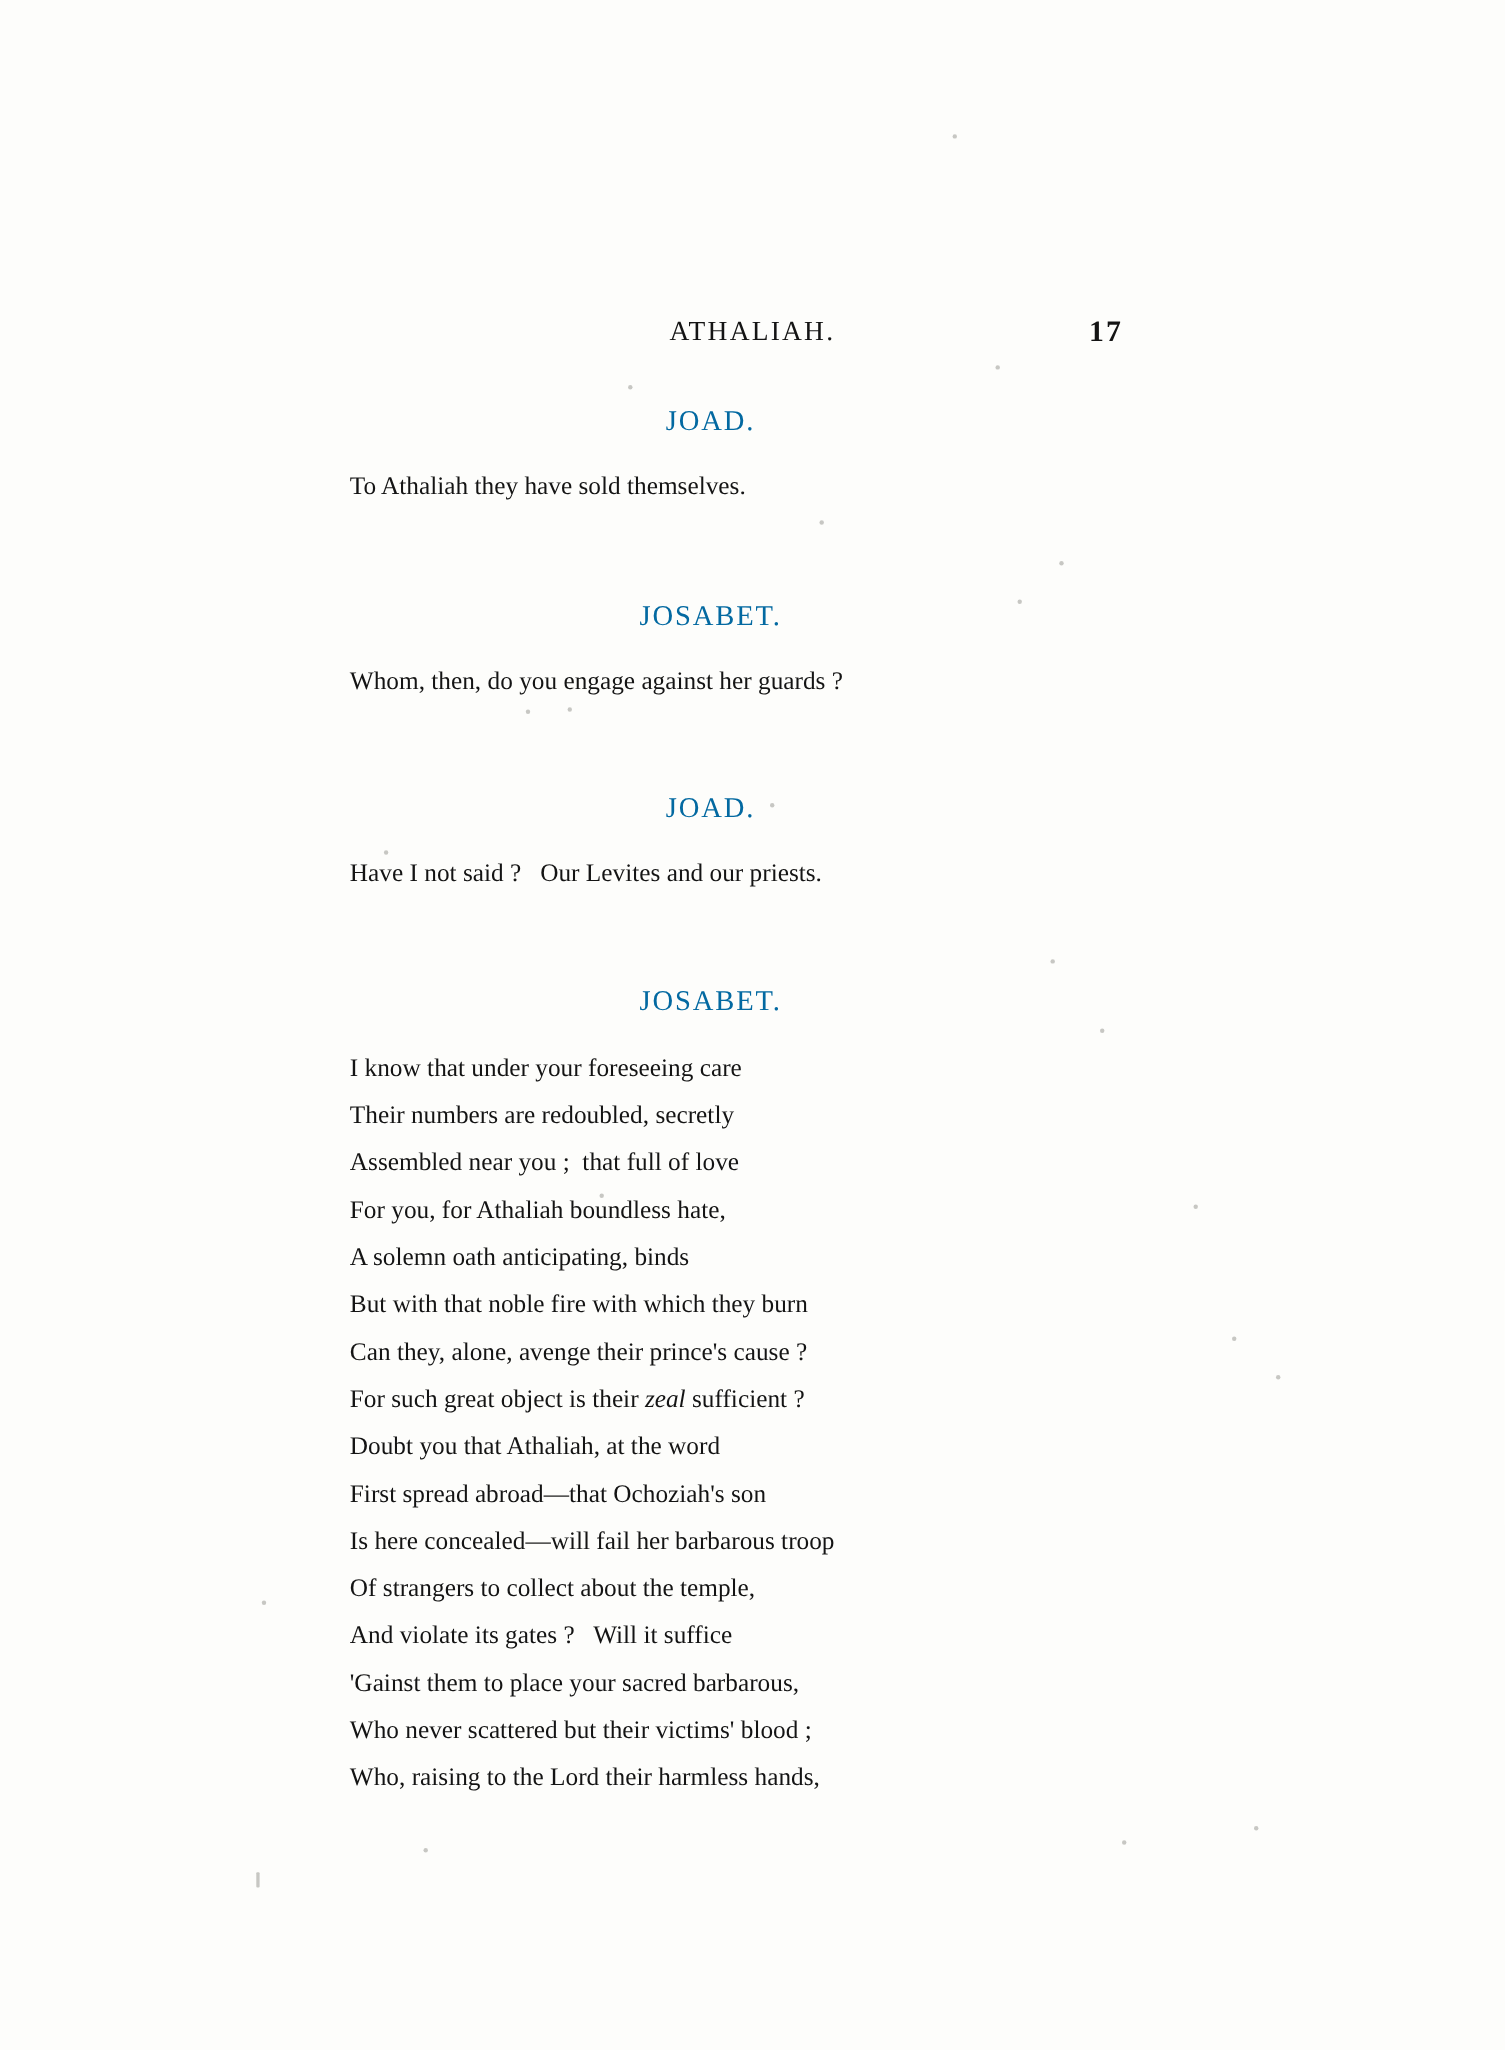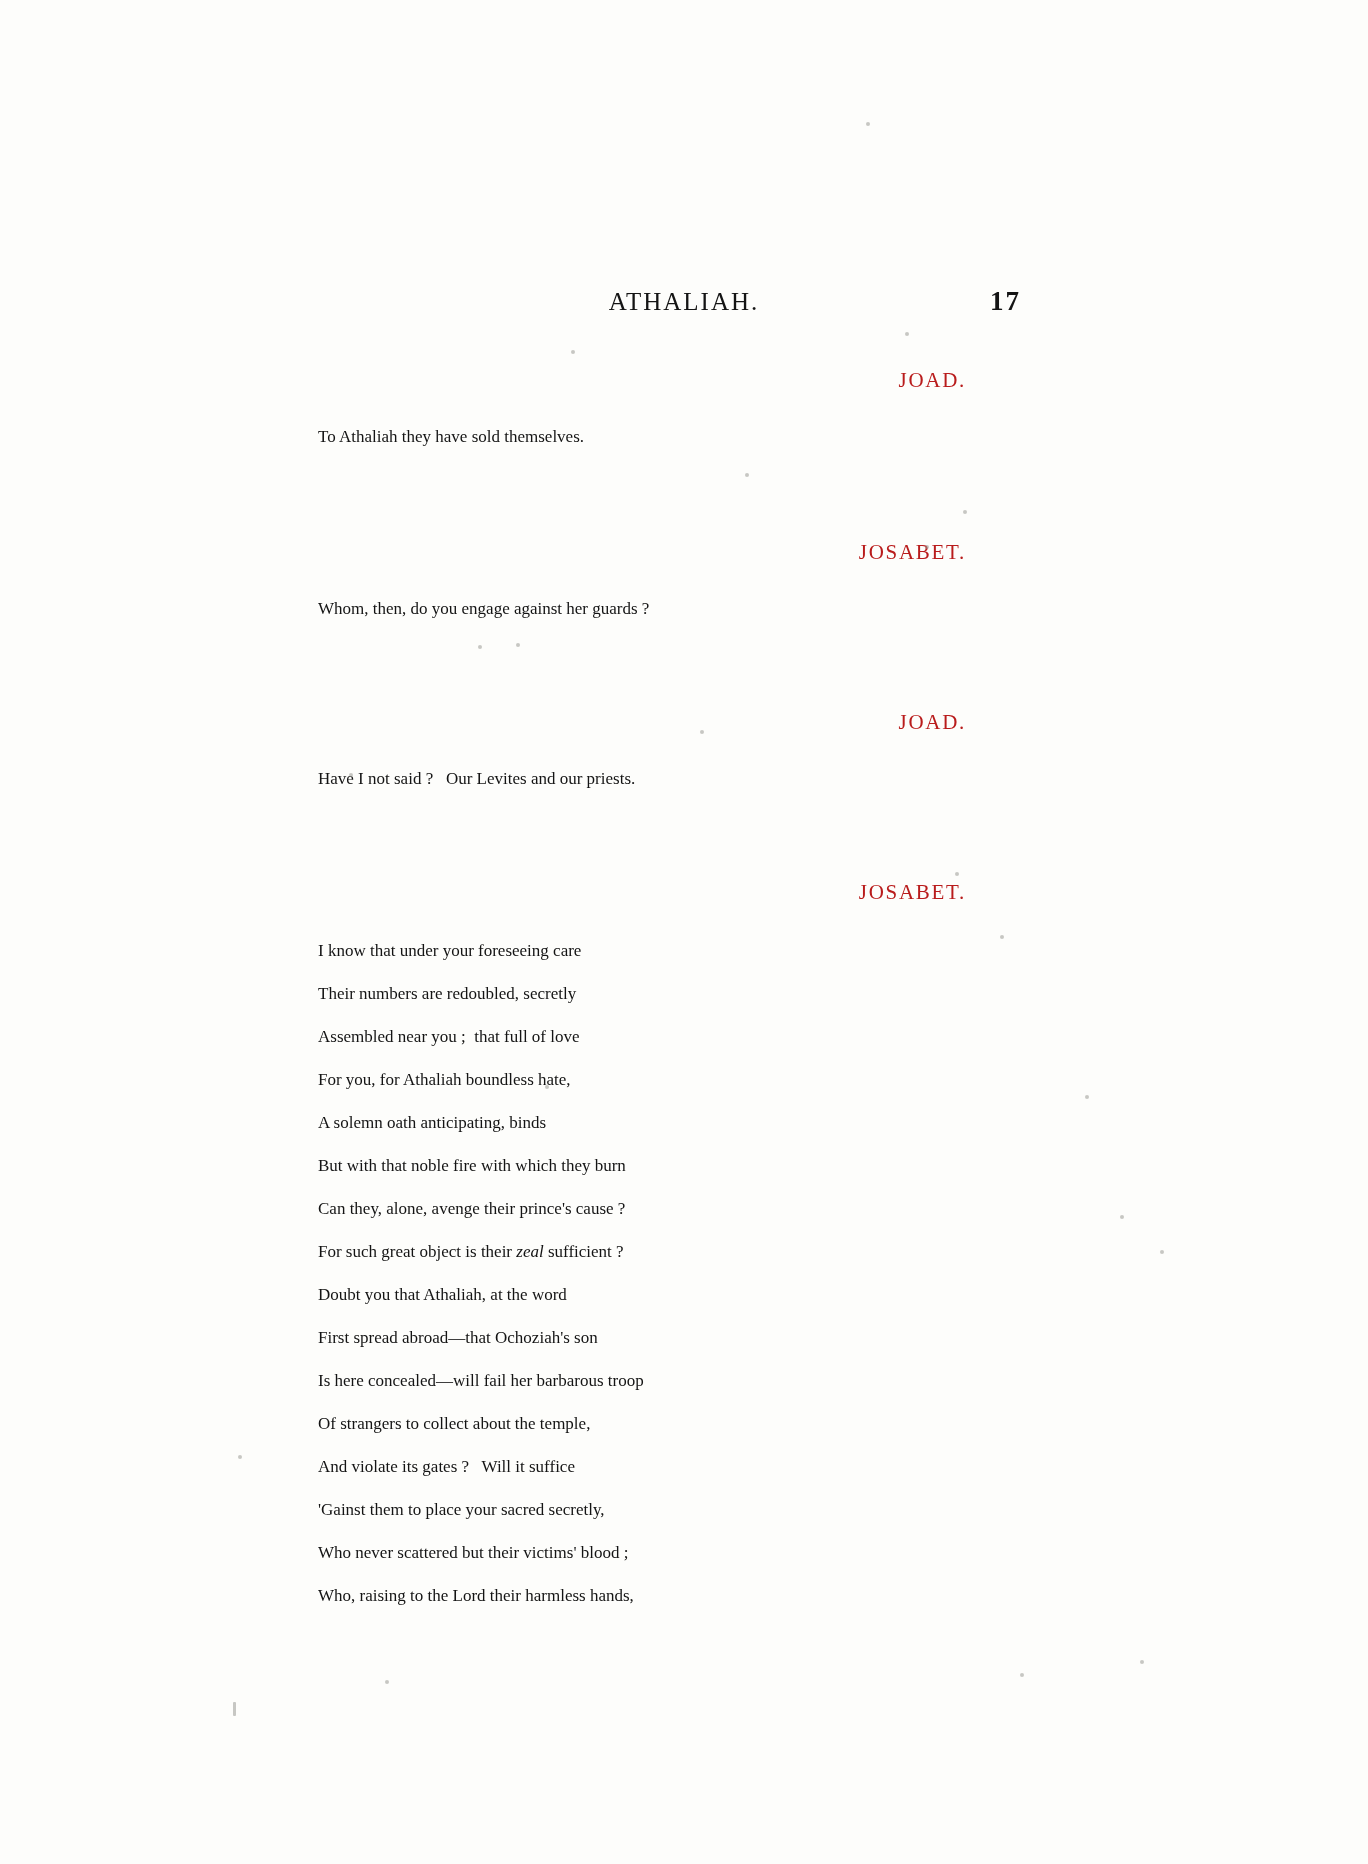--- a/index.html
+++ b/index.html
@@ -53,36 +53,36 @@
 
   
   .textblock {
     position: absolute;
     left: 318px;
     top: 360px;
     width: 740px;
   }
 
   .speaker {
-    text-align: right;
-    font-size: 21px;
+    text-align: center;
+    font-size: 26px;
     letter-spacing: 1.7px;
     margin: 0;
-    color: #b91c1c;
+    color: #0369a1;
     width: 640px;
     margin-left: 8px;
   }
 
   .sp-1 { margin-top: 8px; }
   .sp-2 { margin-top: 82px; }
   .sp-3 { margin-top: 80px; }
   .sp-4 { margin-top: 80px; }
 
   .line {
-    font-size: 17px;
+    font-size: 23px;
     line-height: 43px;
     margin: 0;
     white-space: pre;
     color: #141414;
   }
 
   .after-speaker { margin-top: 22px; }
   .verse { margin-top: 24px; }
 
   .line i {
@@ -127,21 +127,21 @@
       <p class="line">For you, for Athaliah boundless hate,</p>
       <p class="line">A solemn oath anticipating, binds</p>
       <p class="line">But with that noble fire with which they burn</p>
       <p class="line">Can they, alone, avenge their prince's cause ?</p>
       <p class="line" id="italic-line">For such great object is their <i>zeal</i> sufficient ?</p>
       <p class="line">Doubt you that Athaliah, at the word</p>
       <p class="line">First spread abroad—that Ochoziah's son</p>
       <p class="line">Is here concealed—will fail her barbarous troop</p>
       <p class="line">Of strangers to collect about the temple,</p>
       <p class="line">And violate its gates ?   Will it suffice</p>
-      <p class="line">'Gainst them to place your sacred secretly,</p>
+      <p class="line">'Gainst them to place your sacred barbarous,</p>
       <p class="line">Who never scattered but their victims' blood ;</p>
       <p class="line">Who, raising to the Lord their harmless hands,</p>
     </div>
 
   </div>
 
   <div class="speck" style="left:866px;top:122px;width:4px;height:4px;"></div>
   <div class="speck" style="left:905px;top:332px;width:4px;height:4px;"></div>
   <div class="speck" style="left:571px;top:350px;width:4px;height:4px;"></div>
   <div class="speck" style="left:745px;top:473px;width:4px;height:4px;"></div>

